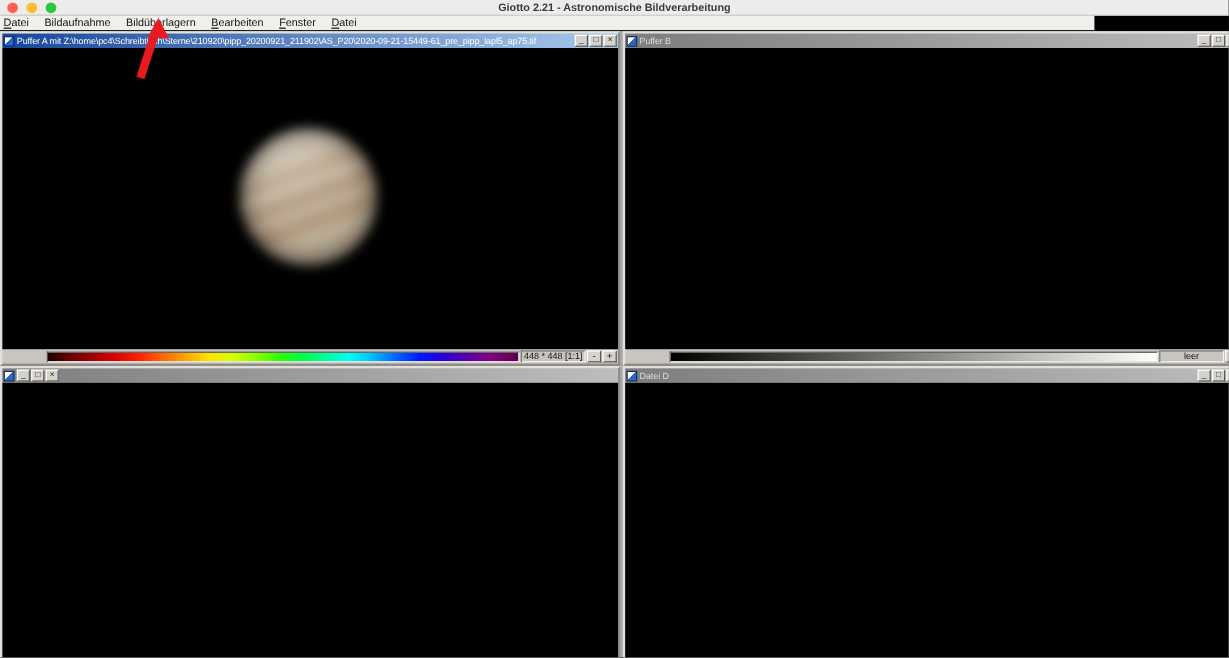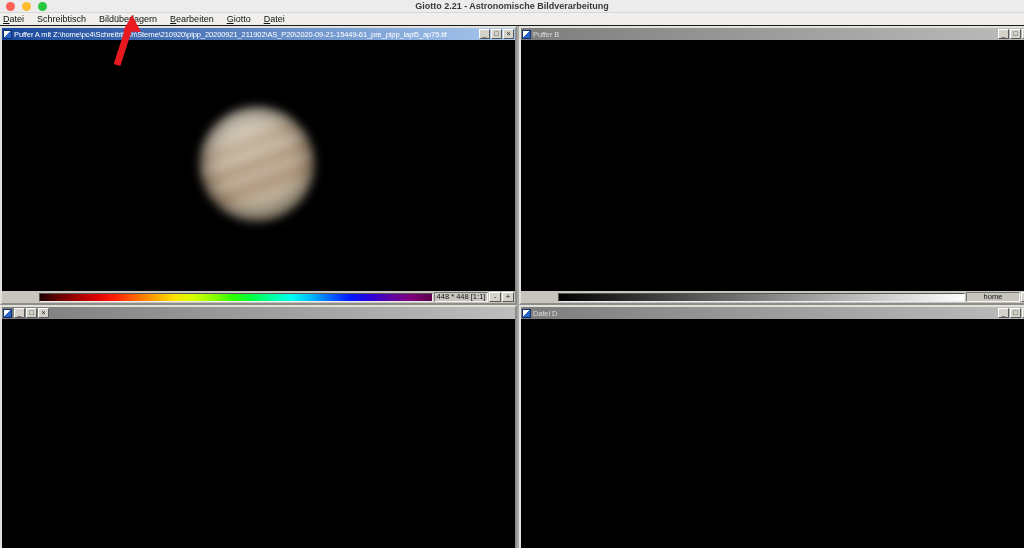--- a/index.html
+++ b/index.html
@@ -11,21 +11,21 @@
   .mac-titlebar{position:absolute;left:0;top:0;width:1024px;height:13px;
     background:#ececec;border-bottom:1px solid #d6d6d4;box-sizing:border-box;}
   .traffic{position:absolute;top:2px;width:9px;height:9px;border-radius:50%;}
   .t-red{left:6px;background:#ff5f57;}
   .t-yellow{left:22px;background:#febc2e;}
   .t-green{left:38px;background:#28c840;}
   .app-title{position:absolute;left:0;right:0;top:1px;text-align:center;
     font-size:9px;font-weight:bold;color:#3a3a3a;}
 
   
-  .menubar{position:absolute;left:0;top:13px;width:1024px;height:13px;
+  .menubar{position:absolute;left:0;top:13px;width:912px;height:13px;
     background:#f0efec;border-bottom:1px solid #1c1c1c;box-sizing:border-box;
     display:flex;align-items:center;font-size:9px;color:#111;padding-left:3px;}
   .menu-item{padding:0 7px 1px 0;margin-right:6px;white-space:nowrap;cursor:default;}
   .mn::first-letter{text-decoration:underline;}
 
   
   .mdi{position:absolute;left:0;top:26px;width:1024px;height:522px;
     overflow:hidden;background:#a8a8a8;}
 
   .child{position:absolute;box-sizing:border-box;background:#c8c5be;
@@ -90,24 +90,24 @@
 
   <div class="mac-titlebar">
     <div class="traffic t-red"></div>
     <div class="traffic t-yellow"></div>
     <div class="traffic t-green"></div>
     <div class="app-title">Giotto 2.21 - Astronomische Bildverarbeitung</div>
   </div>
 
   <div class="menubar">
     <div class="menu-item mn">Datei</div>
-    <div class="menu-item">Schreibtisch</div>
+    <div class="menu-item">Bildaufnahme</div>
     <div class="menu-item">Bildüberlagern</div>
     <div class="menu-item mn">Bearbeiten</div>
-    <div class="menu-item mn">Giotto</div>
+    <div class="menu-item mn">Fenster</div>
     <div class="menu-item mn">Datei</div>
   </div>
 
   <div class="mdi">
 
     <div class="child win-a">
       <div class="titlebar active">
         <div class="buffer-icon"></div>
         <div class="title-text">Puffer A mit Z:\home\pc4\Schreibtisch\Sterne\210920\pipp_20200921_211902\AS_P20\2020-09-21-15449-61_pre_pipp_lapl5_ap75.tif</div>
         <div class="win-buttons">
@@ -136,21 +136,21 @@
         <div class="title-text">Puffer B</div>
         <div class="win-buttons">
           <div class="win-btn">_</div>
           <div class="win-btn">□</div>
           <div class="win-btn">×</div>
         </div>
       </div>
       <div class="canvas"></div>
       <div class="statusbar">
         <div class="lut lut-gray"></div>
-        <div class="status-label">home</div>
+        <div class="status-label">leer</div>
         <div class="mini-btn">-</div>
       </div>
     </div>
 
     <div class="child win-c">
       <div class="titlebar inactive">
         <div class="buffer-icon"></div>
         <div class="win-buttons">
           <div class="win-btn">_</div>
           <div class="win-btn">□</div>

